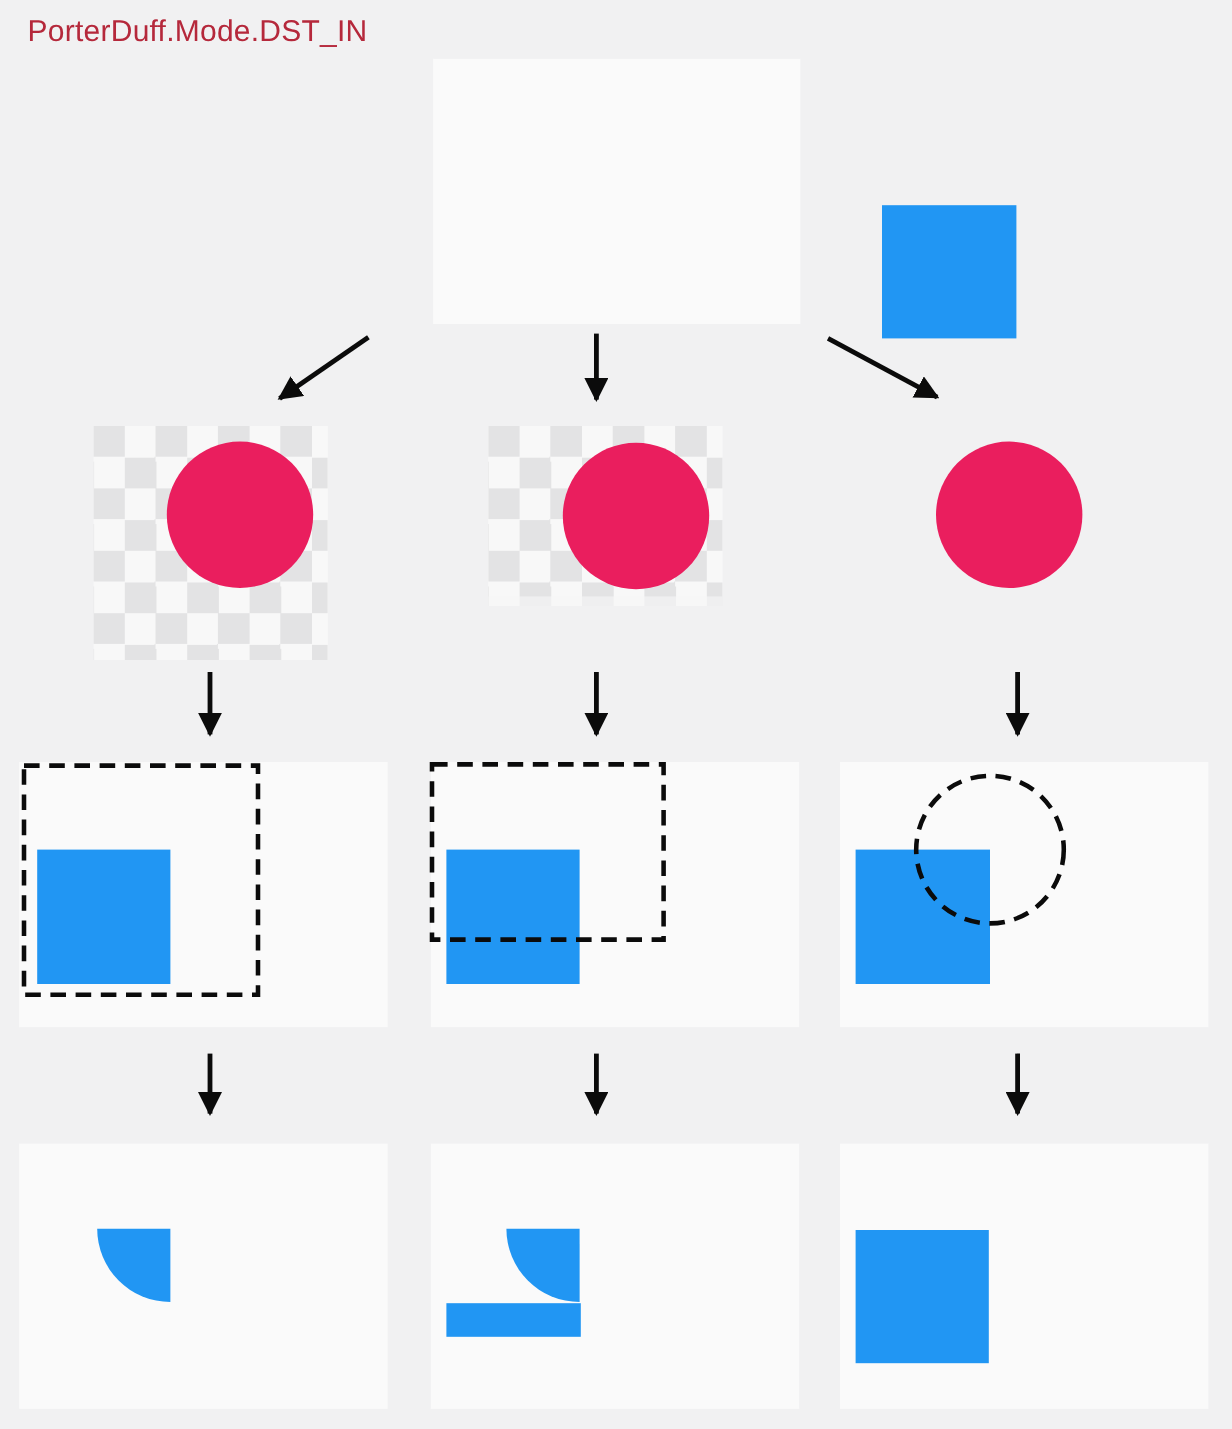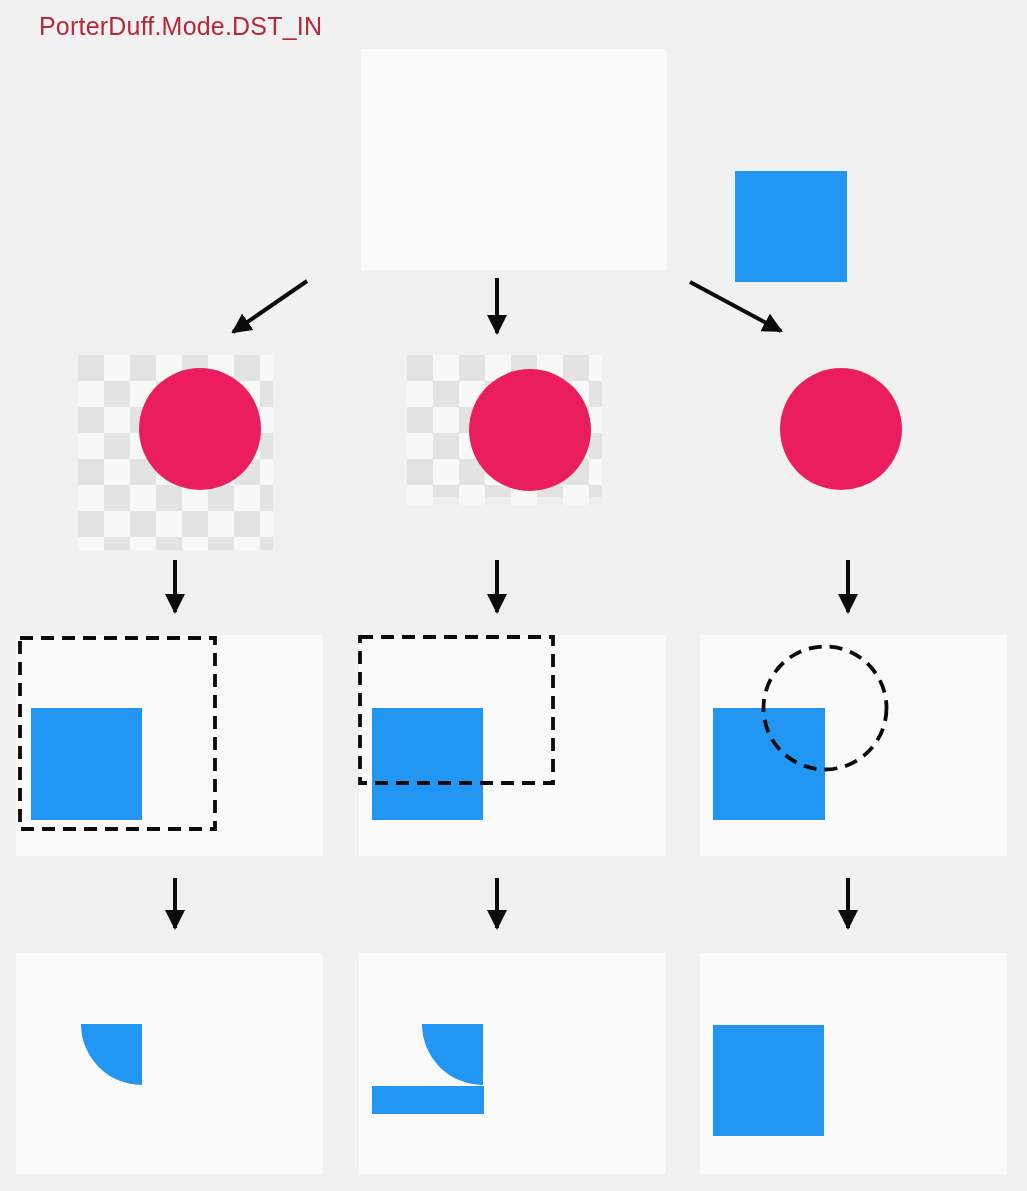--- a/index.html
+++ b/index.html
@@ -7,21 +7,21 @@
     font-family:"Liberation Sans", sans-serif;
     background:var(--page-bg,#F1F1F2);
   }
   .stage{
     position:relative;
     width:1027px;height:1191px;
     background:var(--page-bg,#F1F1F2);
     overflow:hidden;
   }
   .title{
-    position:absolute;left:39px;top:11px;
+    position:absolute;left:23px;top:11px;
     font-size:25px;line-height:1.2;
     color:var(--title-red,#B5283B);
     letter-spacing:.2px;
     white-space:nowrap;
   }
   .panel{
     position:absolute;
     width:307px;height:221px;
     background:var(--panel-bg,#FAFAFA);
   }

